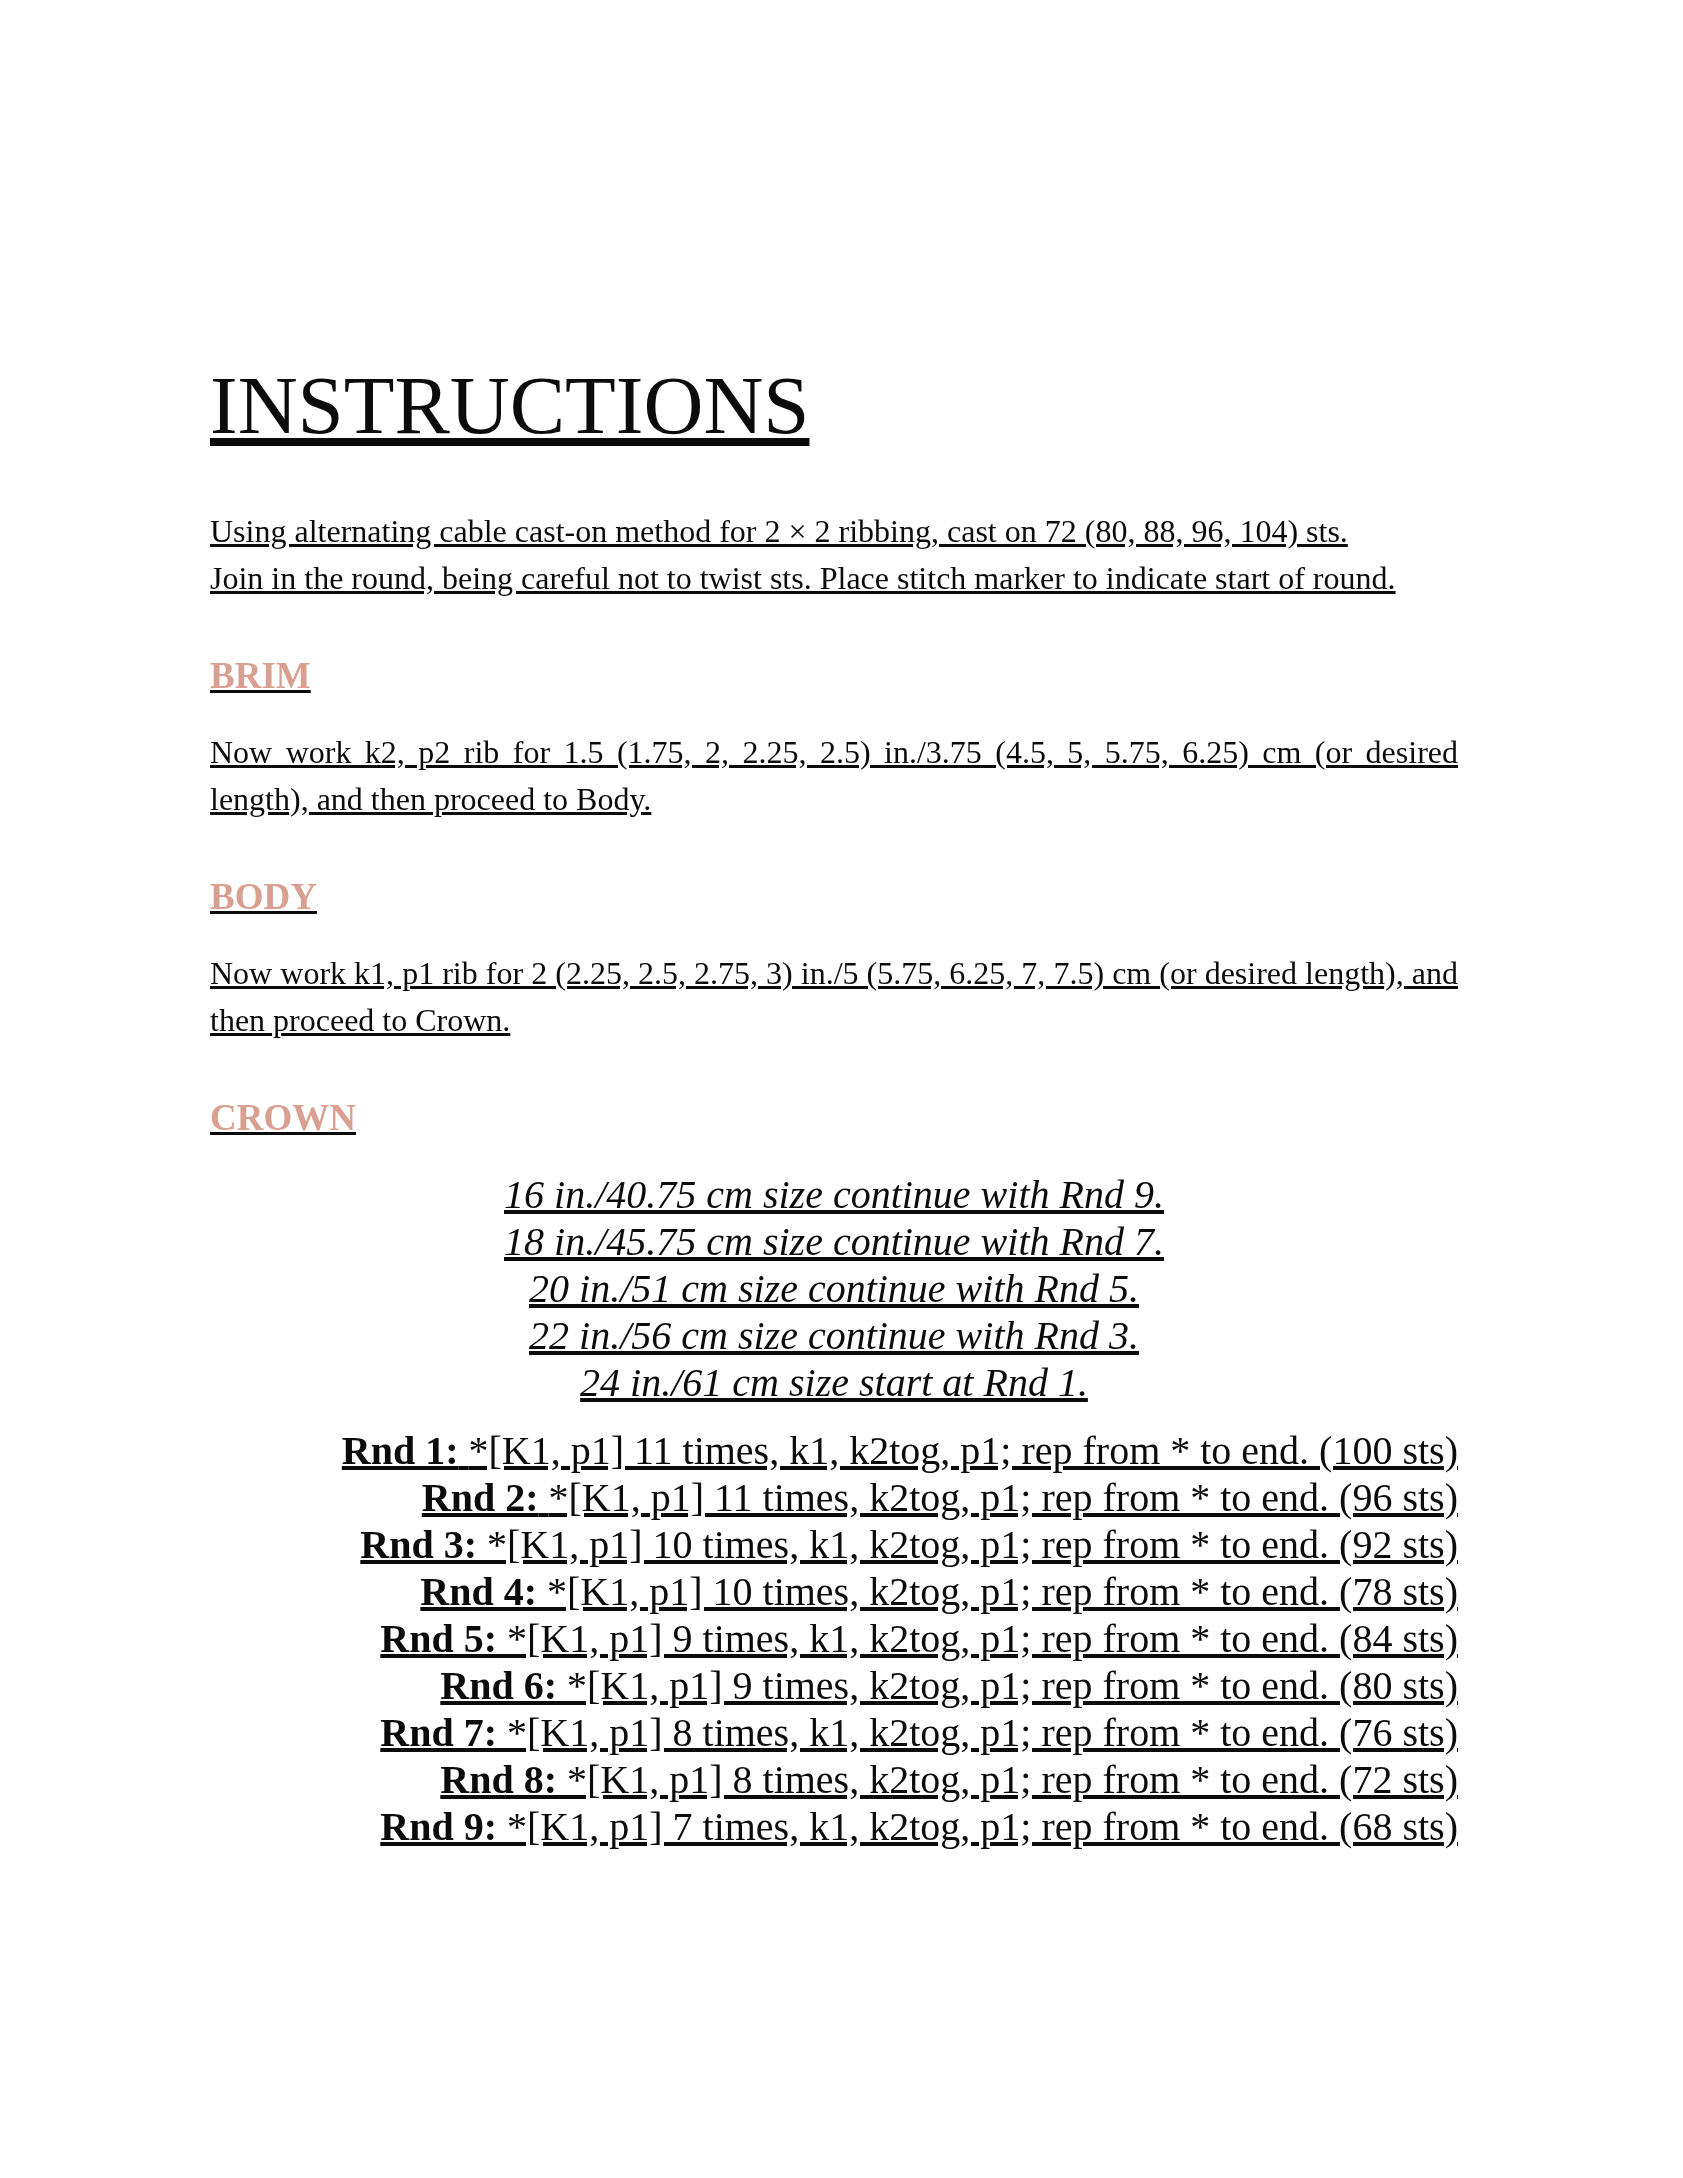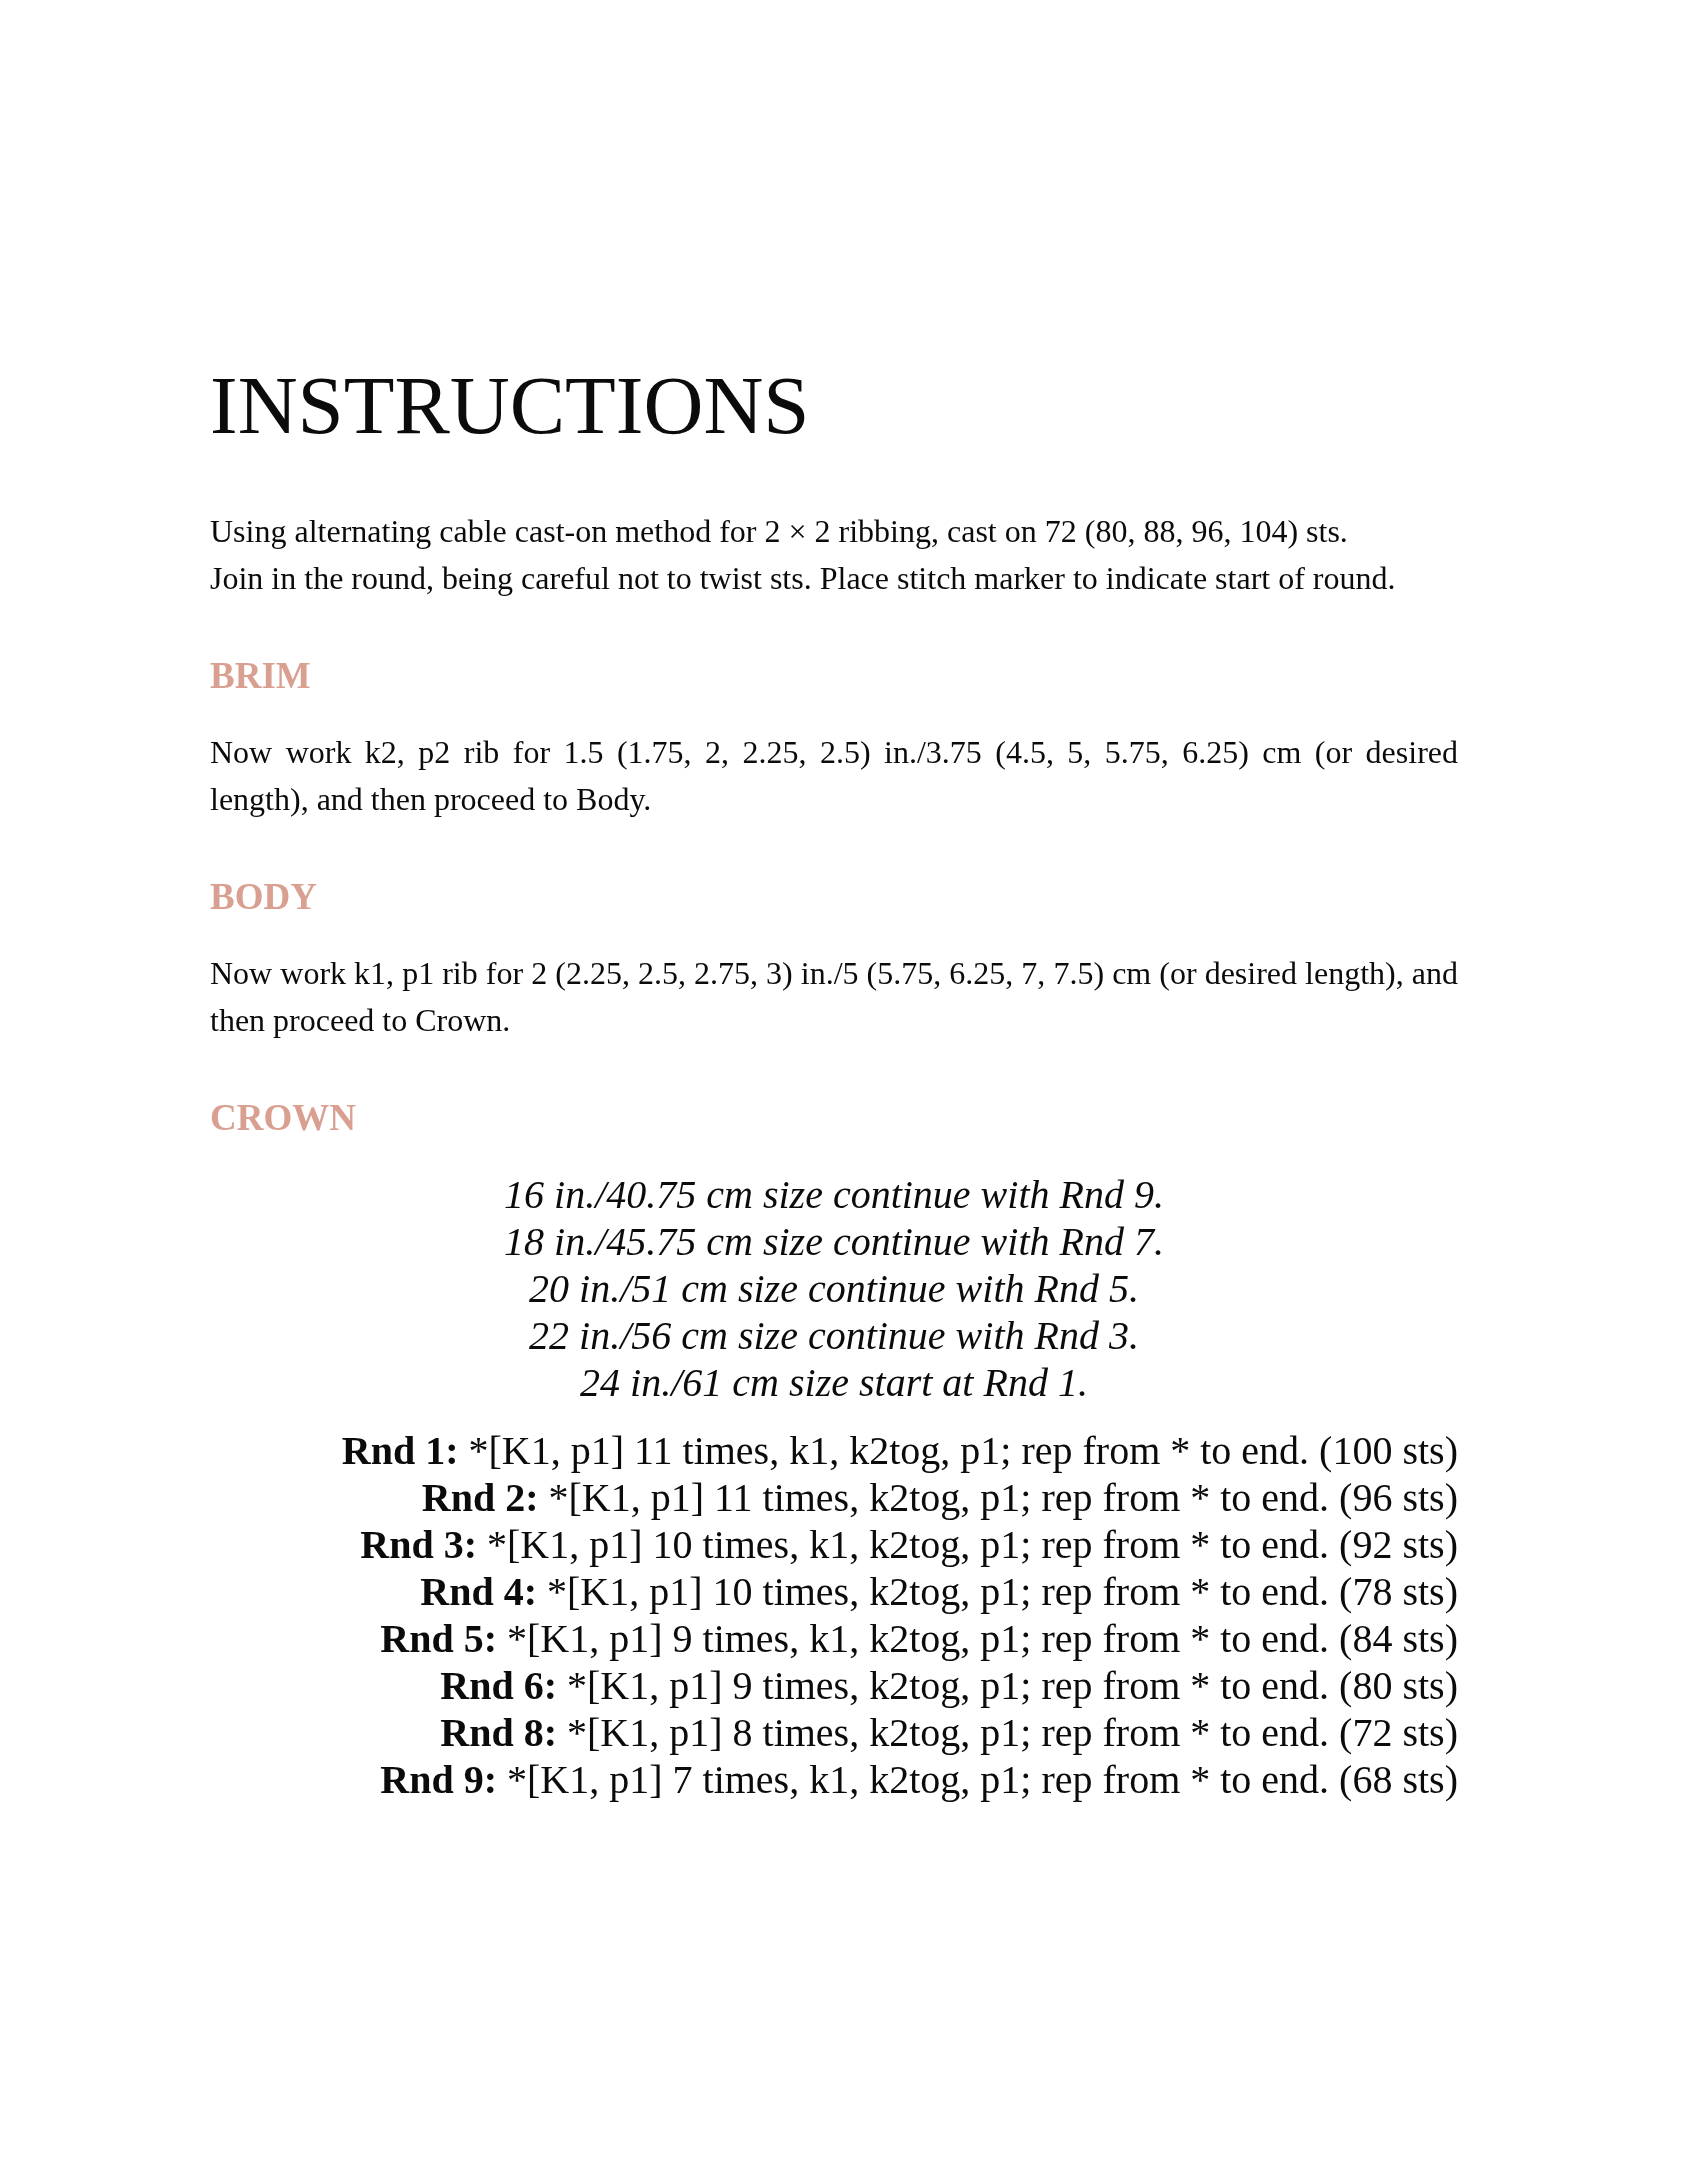--- a/index.html
+++ b/index.html
@@ -13,20 +13,21 @@
     font-family: "Liberation Serif", serif;
     color: #0b0b0b;
     overflow: hidden;
   }
   .page {
     box-sizing: border-box;
     width: 1550px;
     height: 2178px;
     padding: 364px 92px 0 210px;
     background: #ffffff;
+    text-decoration: underline;
   }
   h1.doc-title {
     font-size: 83px;
     line-height: 83px;
     font-weight: 400;
     margin: 0 0 61px 0;
     letter-spacing: 0;
     color: #0b0b0b;
   }
   p.body-text {
@@ -89,18 +90,19 @@
     <p>24 in./61 cm size start at Rnd 1.</p>
   </div>
 
   <div class="rounds">
     <p><span class="rnd-label">Rnd 1:</span> <span>*[K1, p1] 11 times, k1, k2tog, p1; rep from * to end. (100 sts)</span></p>
     <p><span class="rnd-label">Rnd 2:</span> <span>*[K1, p1] 11 times, k2tog, p1; rep from * to end. (96 sts)</span></p>
     <p><span class="rnd-label">Rnd 3:</span> <span>*[K1, p1] 10 times, k1, k2tog, p1; rep from * to end. (92 sts)</span></p>
     <p><span class="rnd-label">Rnd 4:</span> <span>*[K1, p1] 10 times, k2tog, p1; rep from * to end. (78 sts)</span></p>
     <p><span class="rnd-label">Rnd 5:</span> <span>*[K1, p1] 9 times, k1, k2tog, p1; rep from * to end. (84 sts)</span></p>
     <p><span class="rnd-label">Rnd 6:</span> <span>*[K1, p1] 9 times, k2tog, p1; rep from * to end. (80 sts)</span></p>
+    <p><span class="rnd-label">Rnd 7:</span> <span>*[K1, p1] 8 times, k1, k2tog, p1; rep from * to end. (76 sts)</span></p>
     <p><span class="rnd-label">Rnd 8:</span> <span>*[K1, p1] 8 times, k2tog, p1; rep from * to end. (72 sts)</span></p>
     <p><span class="rnd-label">Rnd 9:</span> <span>*[K1, p1] 7 times, k1, k2tog, p1; rep from * to end. (68 sts)</span></p>
   </div>
 
 </div>
 
 
 </body></html>

